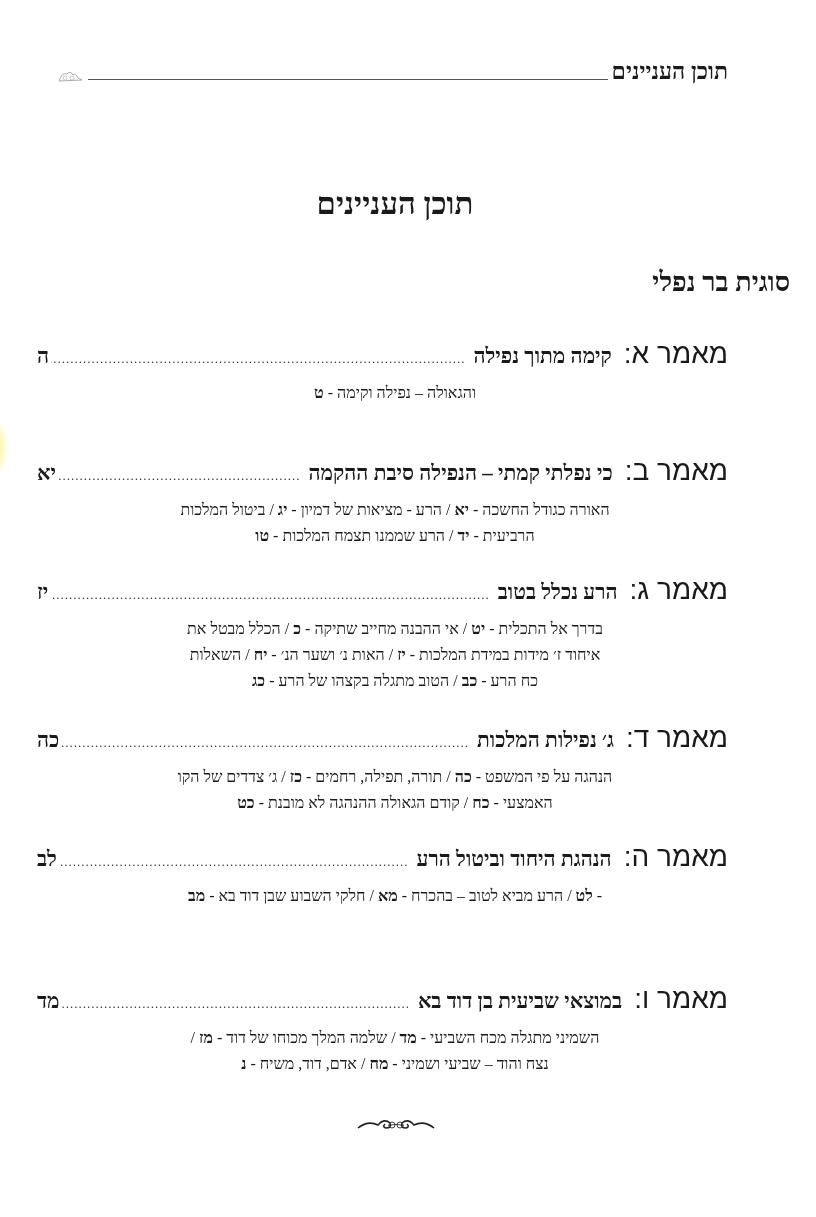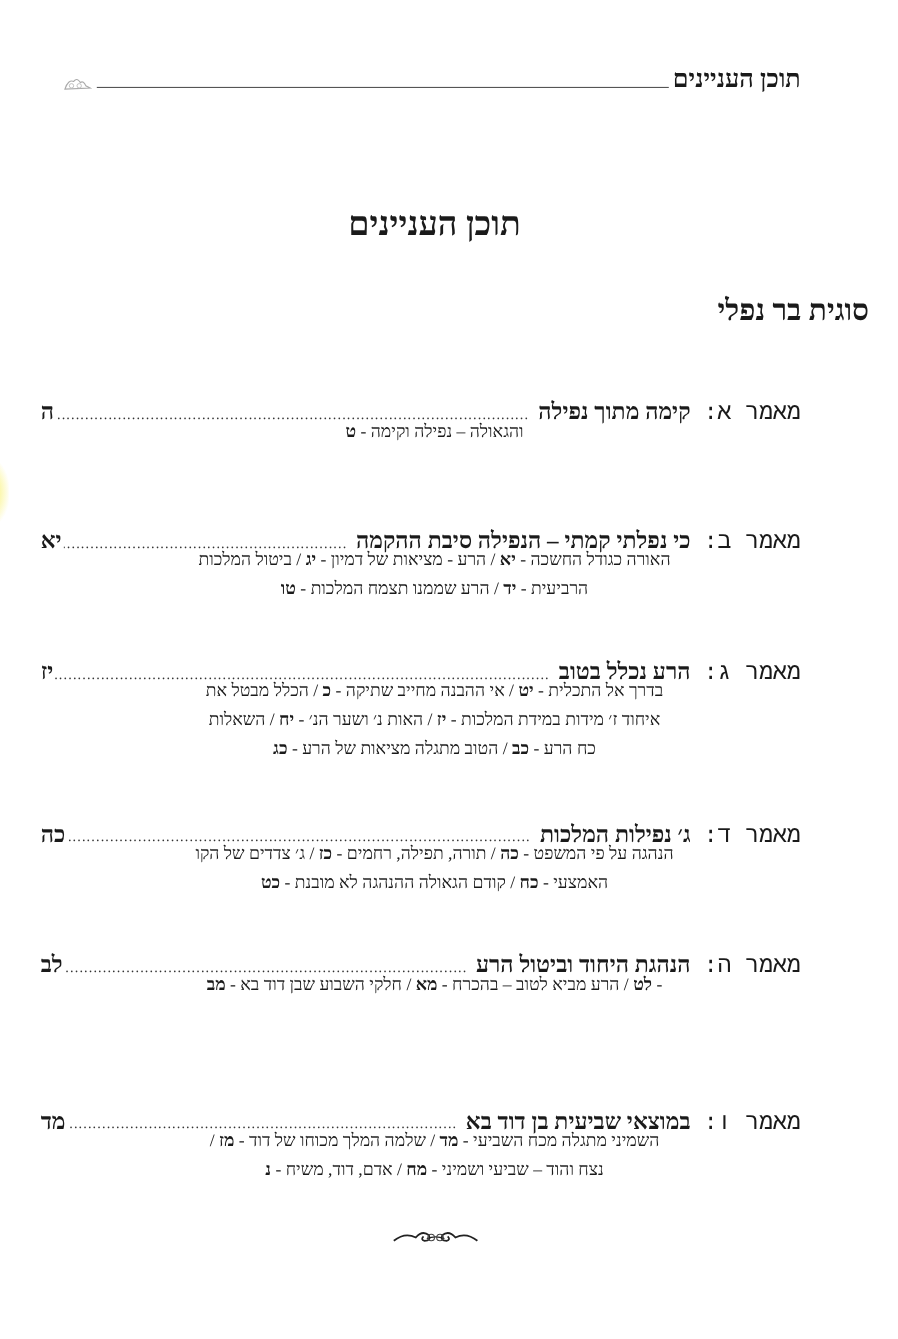--- a/index.html
+++ b/index.html
@@ -29,23 +29,23 @@
     }
     .section-title {
       position: absolute; top: 267px; left: 0; width: 790px; text-align: right;
       font-family: "Liberation Serif", serif; font-weight: bold; font-size: 27px; direction: rtl;
     }
     .entry { position: absolute; left: 0; width: 816px; direction: rtl; }
     .entry .head {
       position: absolute; right: 88px; left: 37px; top: 0; height: 30px;
       display: flex; align-items: baseline; white-space: nowrap;
     }
-    .entry .label { font-family: Liberation Mono, monospace; font-size: 21px; }
+    .entry .label { font-family: Liberation Sans, sans-serif; font-size: 28px; }
     .entry .topic {
-      font-family: "Liberation Serif", serif; font-weight: bold; font-size: 21px; margin-right: 12px; margin-top: 24px;
+      font-family: "Liberation Serif", serif; font-weight: bold; font-size: 21px; margin-right: 12px;
     }
     .entry .dots {
       flex: 1; overflow: hidden; margin: 0 8px 0 2px; font-size: 13px; letter-spacing: 1px; color: #333;
       font-family: "Liberation Serif", serif;
     }
     .entry .dots::before { content: "................................................................................................................................................................................"; }
     .entry .page { font-family: "Liberation Serif", serif; font-weight: bold; font-size: 21px; }
     .entry .desc {
       position: absolute; top: 42px; left: 110px; width: 570px; text-align: center;
       font-family: "Liberation Serif", serif; font-size: 16px; line-height: 26px;
@@ -98,21 +98,21 @@
     <div class="entry" style="top: 574px;">
       <div class="head">
         <span class="label">מאמר ג:</span>
         <span class="topic">הרע נכלל בטוב</span>
         <span class="dots"></span>
         <span class="page">יז</span>
       </div>
       <div class="desc">
         <div><span>בדרך אל התכלית - </span><b>יט</b><span> / אי ההבנה מחייב שתיקה - </span><b>כ</b><span> / הכלל מבטל את</span></div>
         <div><span>איחוד ז׳ מידות במידת המלכות - </span><b>יז</b><span> / האות נ׳ ושער הנ׳ - </span><b>יח</b><span> / השאלות</span></div>
-        <div><span>כח הרע - </span><b>כב</b><span> / הטוב מתגלה מציאות של הרע - </span><b>כג</b></div>
+        <div><span>כח הרע - </span><b>כב</b><span> / הטוב מתגלה בקצהו של הרע - </span><b>כג</b></div>
       </div>
     </div>
     <div class="entry" style="top: 722px;">
       <div class="head">
         <span class="label">מאמר ד:</span>
         <span class="topic">ג׳ נפילות המלכות</span>
         <span class="dots"></span>
         <span class="page">כה</span>
       </div>
       <div class="desc">

